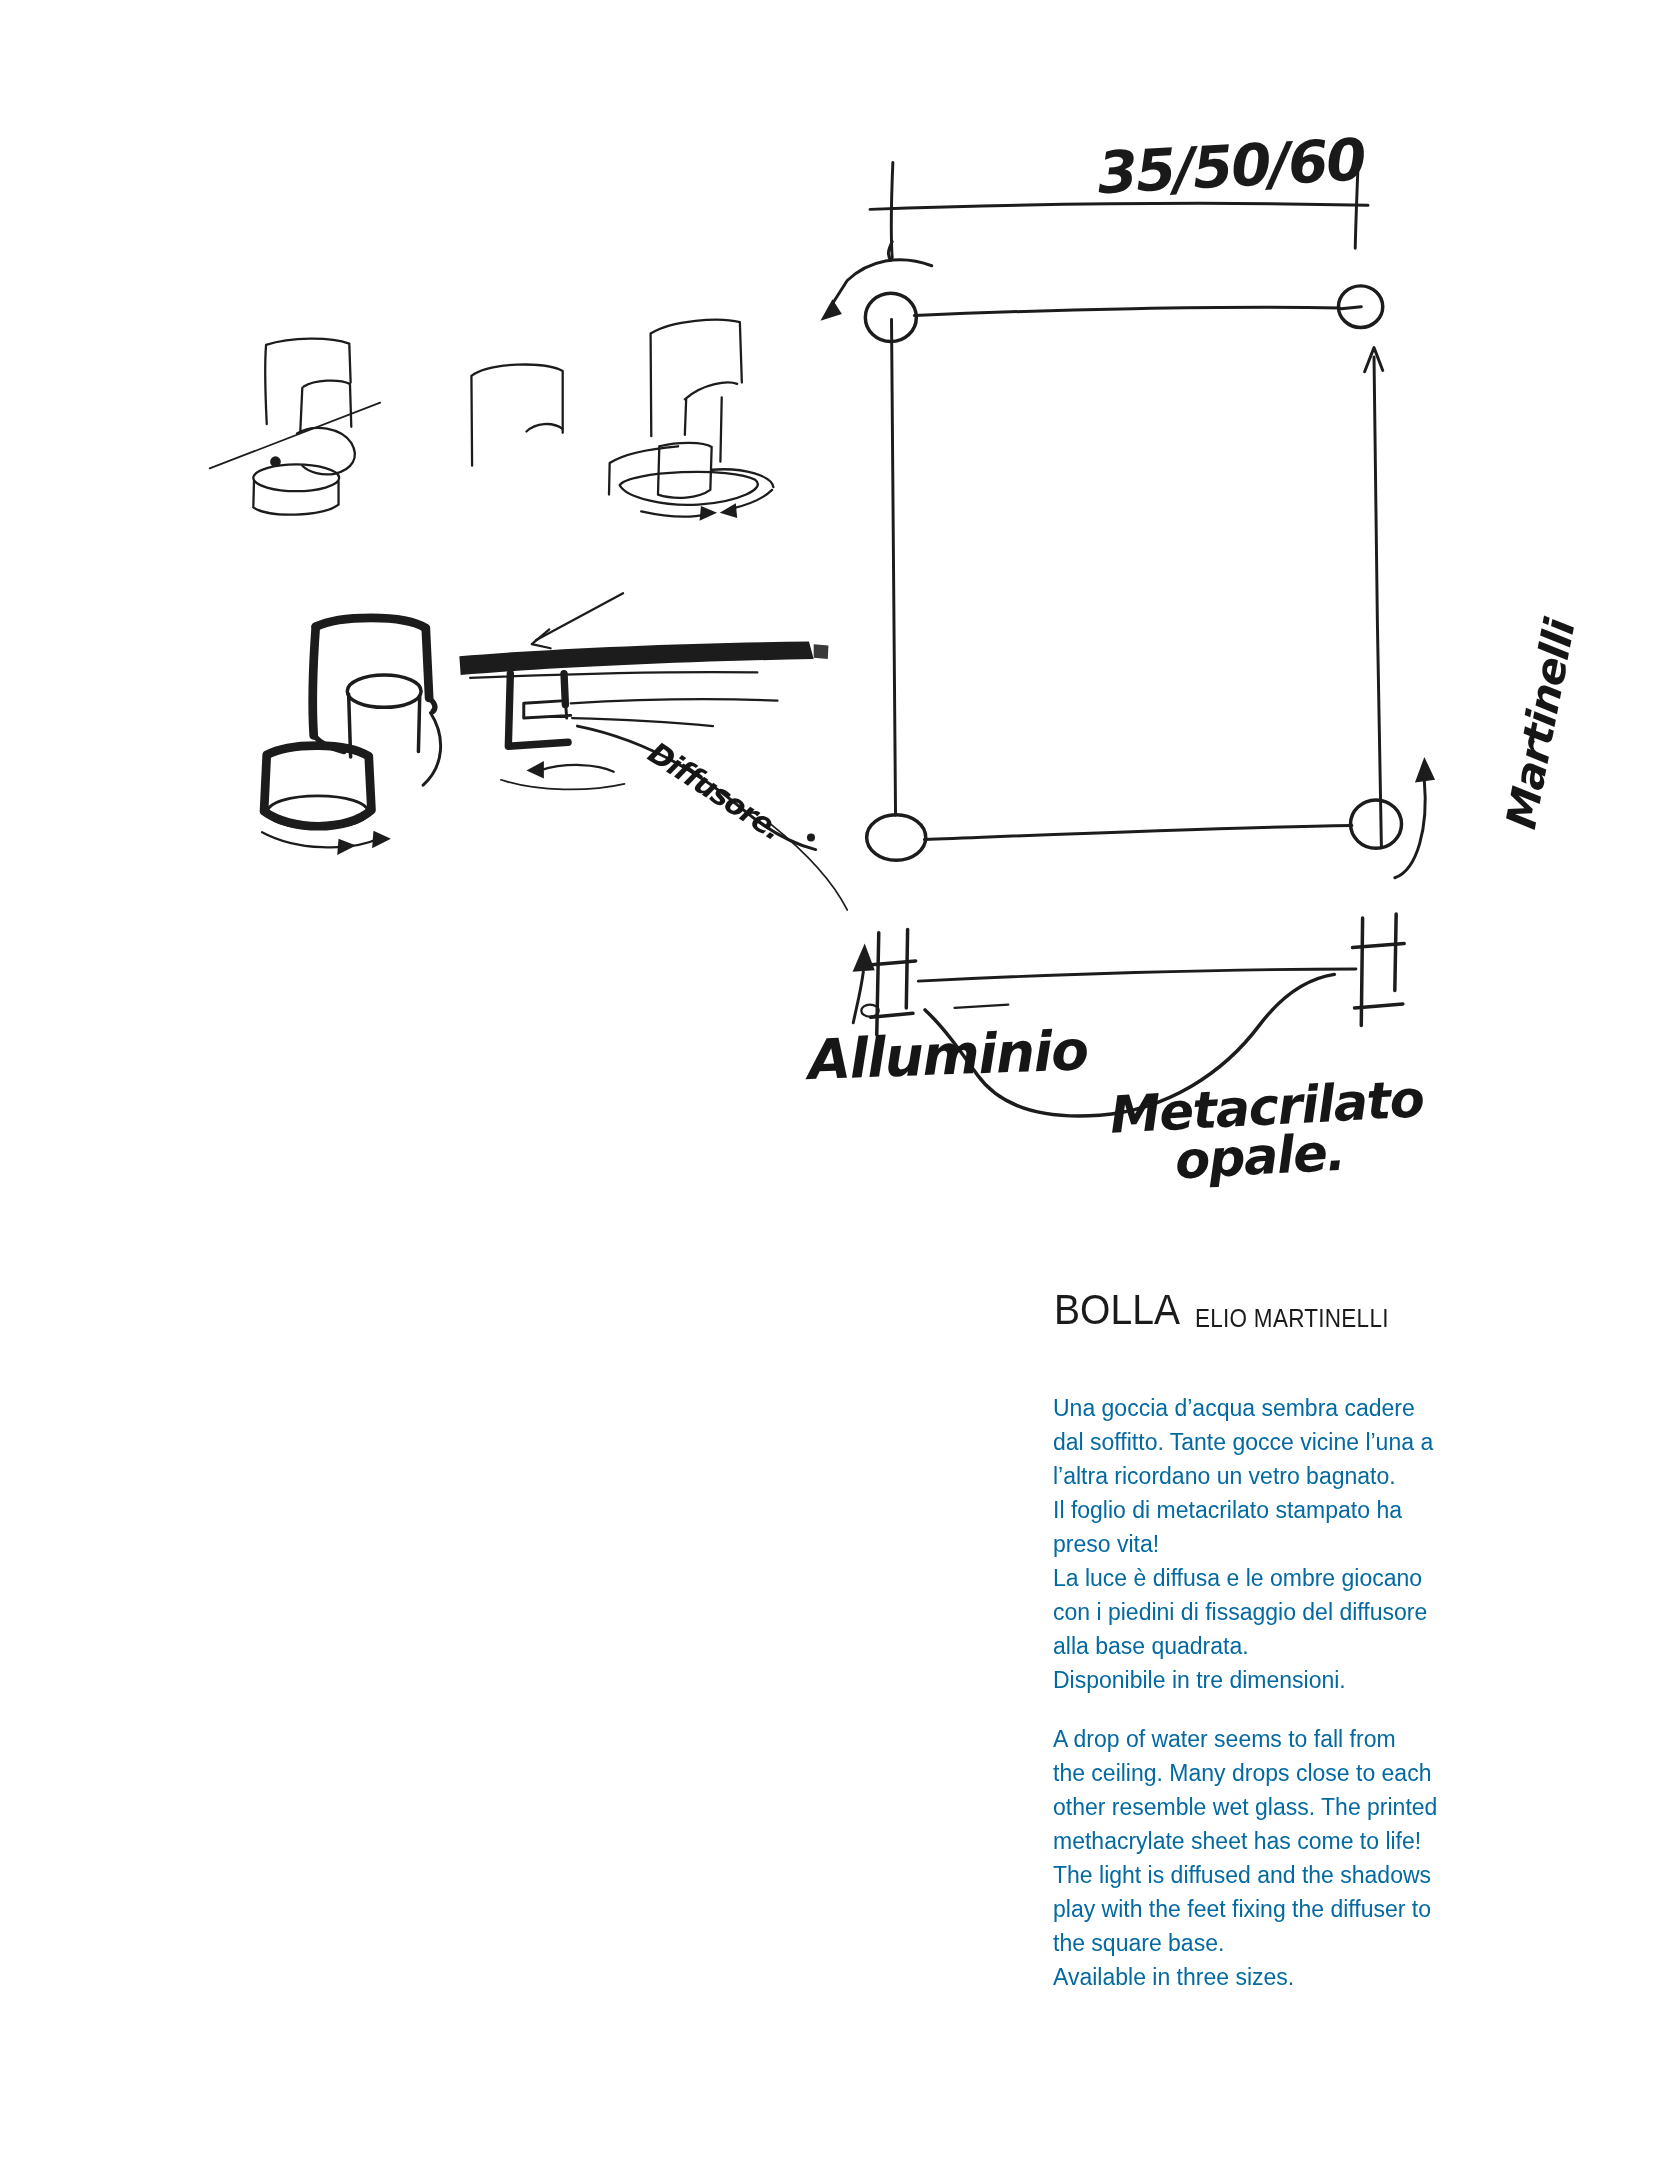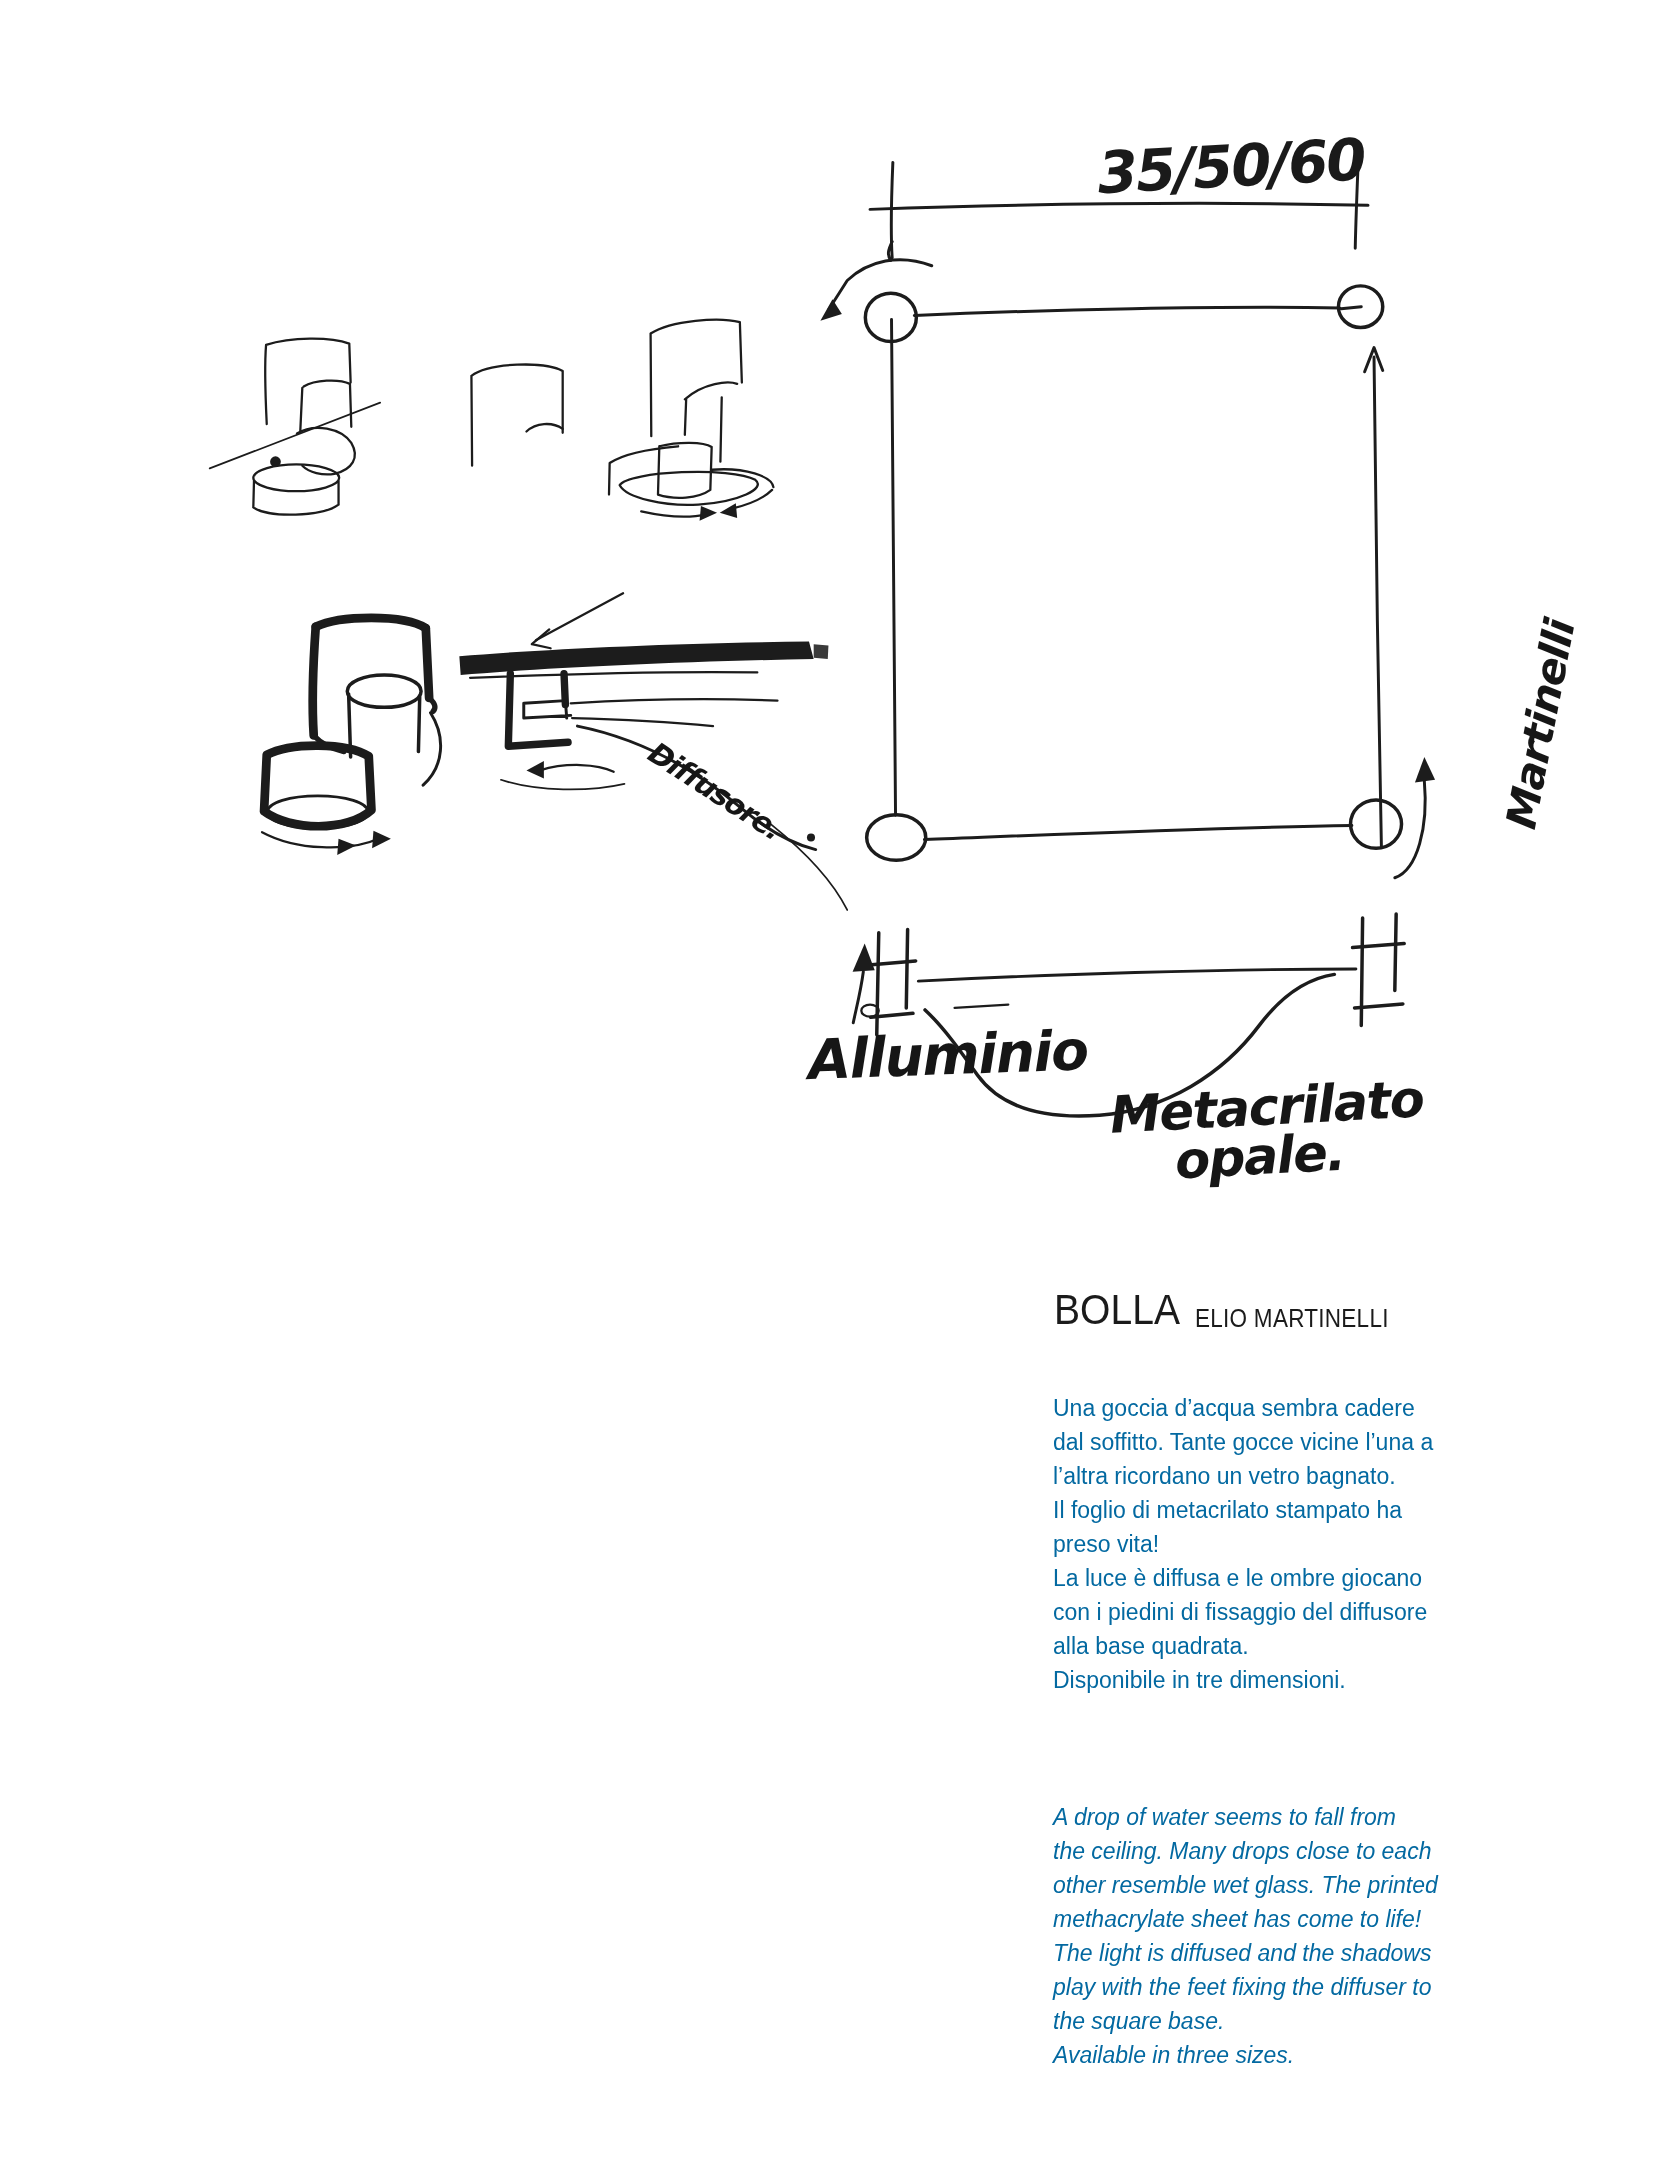--- a/index.html
+++ b/index.html
@@ -43,21 +43,21 @@
     font-size:25px;line-height:25px;font-weight:400;color:#1b1b1b;
     transform:scaleX(0.90);transform-origin:0 0;white-space:nowrap;
     letter-spacing:0.3px;
   }
   .para{
     position:absolute;left:1053px;width:510px;
     font-size:23px;line-height:34px;font-weight:400;color:#0369a1;
     white-space:pre-line;
   }
   .para-it{top:1368px;}
-  .para-en{top:1777px;font-style:italic;}
+  .para-en{top:1699px;}
 </style>
 </head>
 <body>
 
 <div class="page">
 
   <svg class="sketch-svg" viewBox="0 0 2498 3253">
 
     <g>
       <path class="ink w4" d="M1296,312 C1500,305 1760,299 2038,306"></path>

